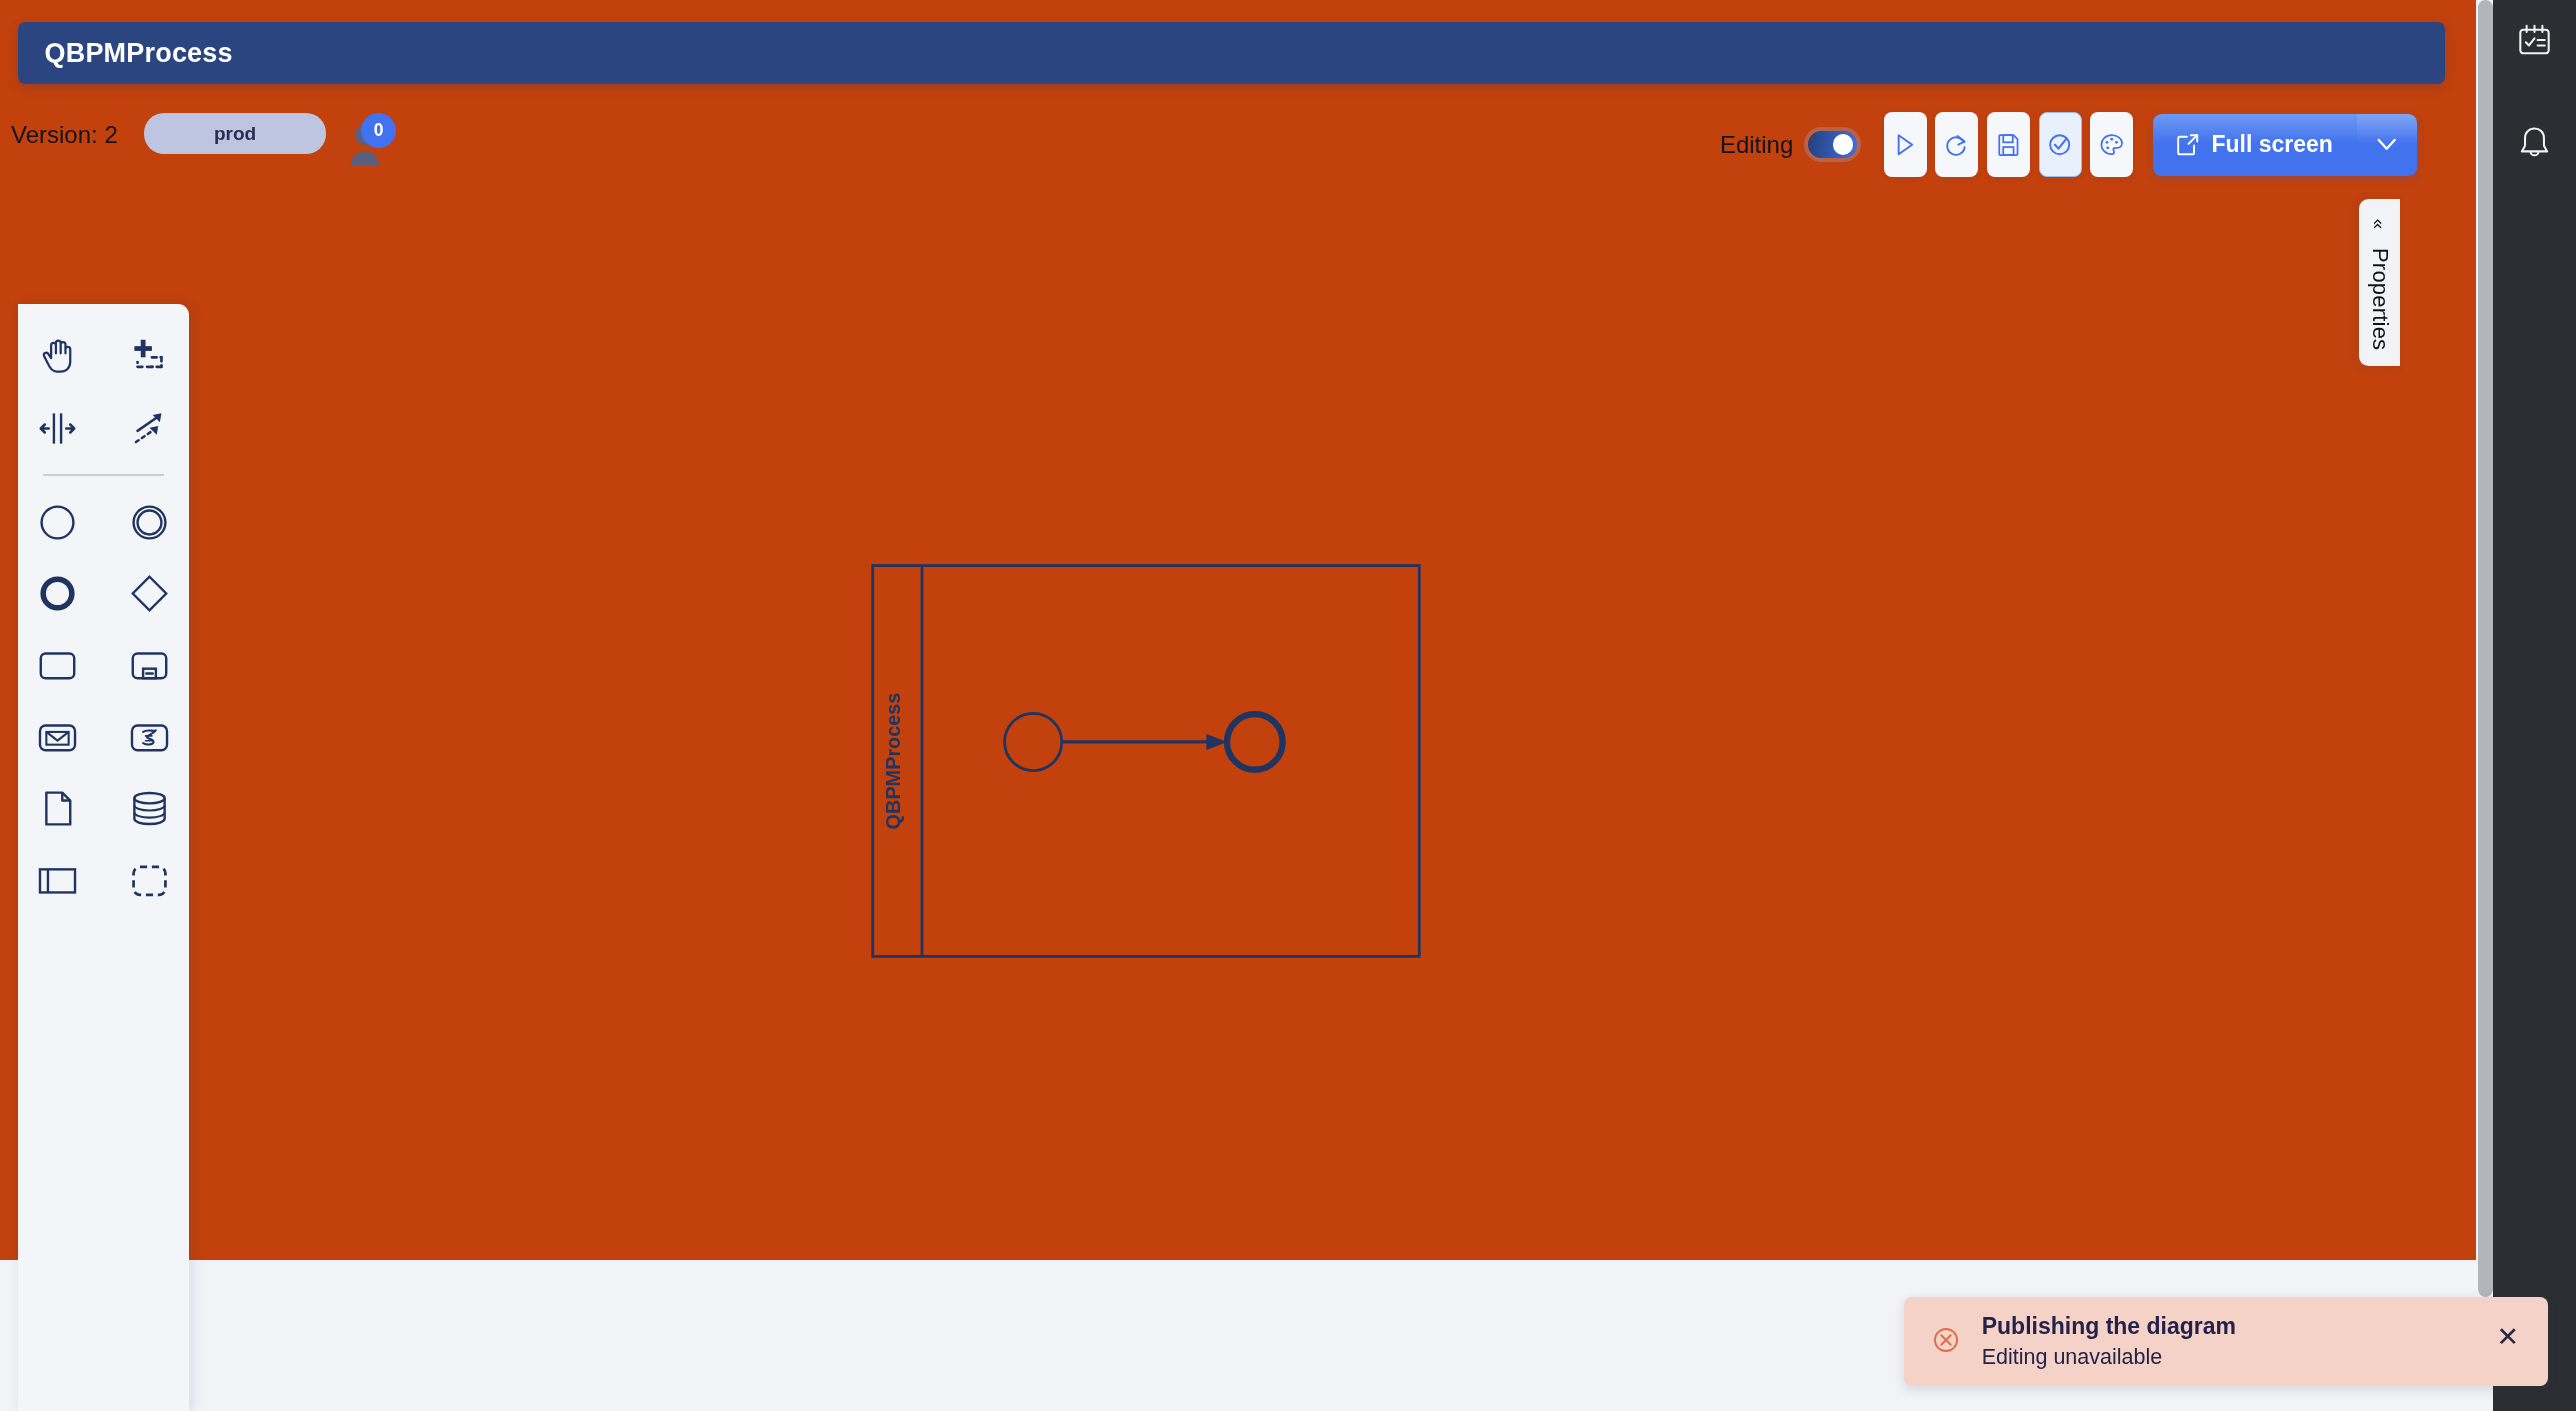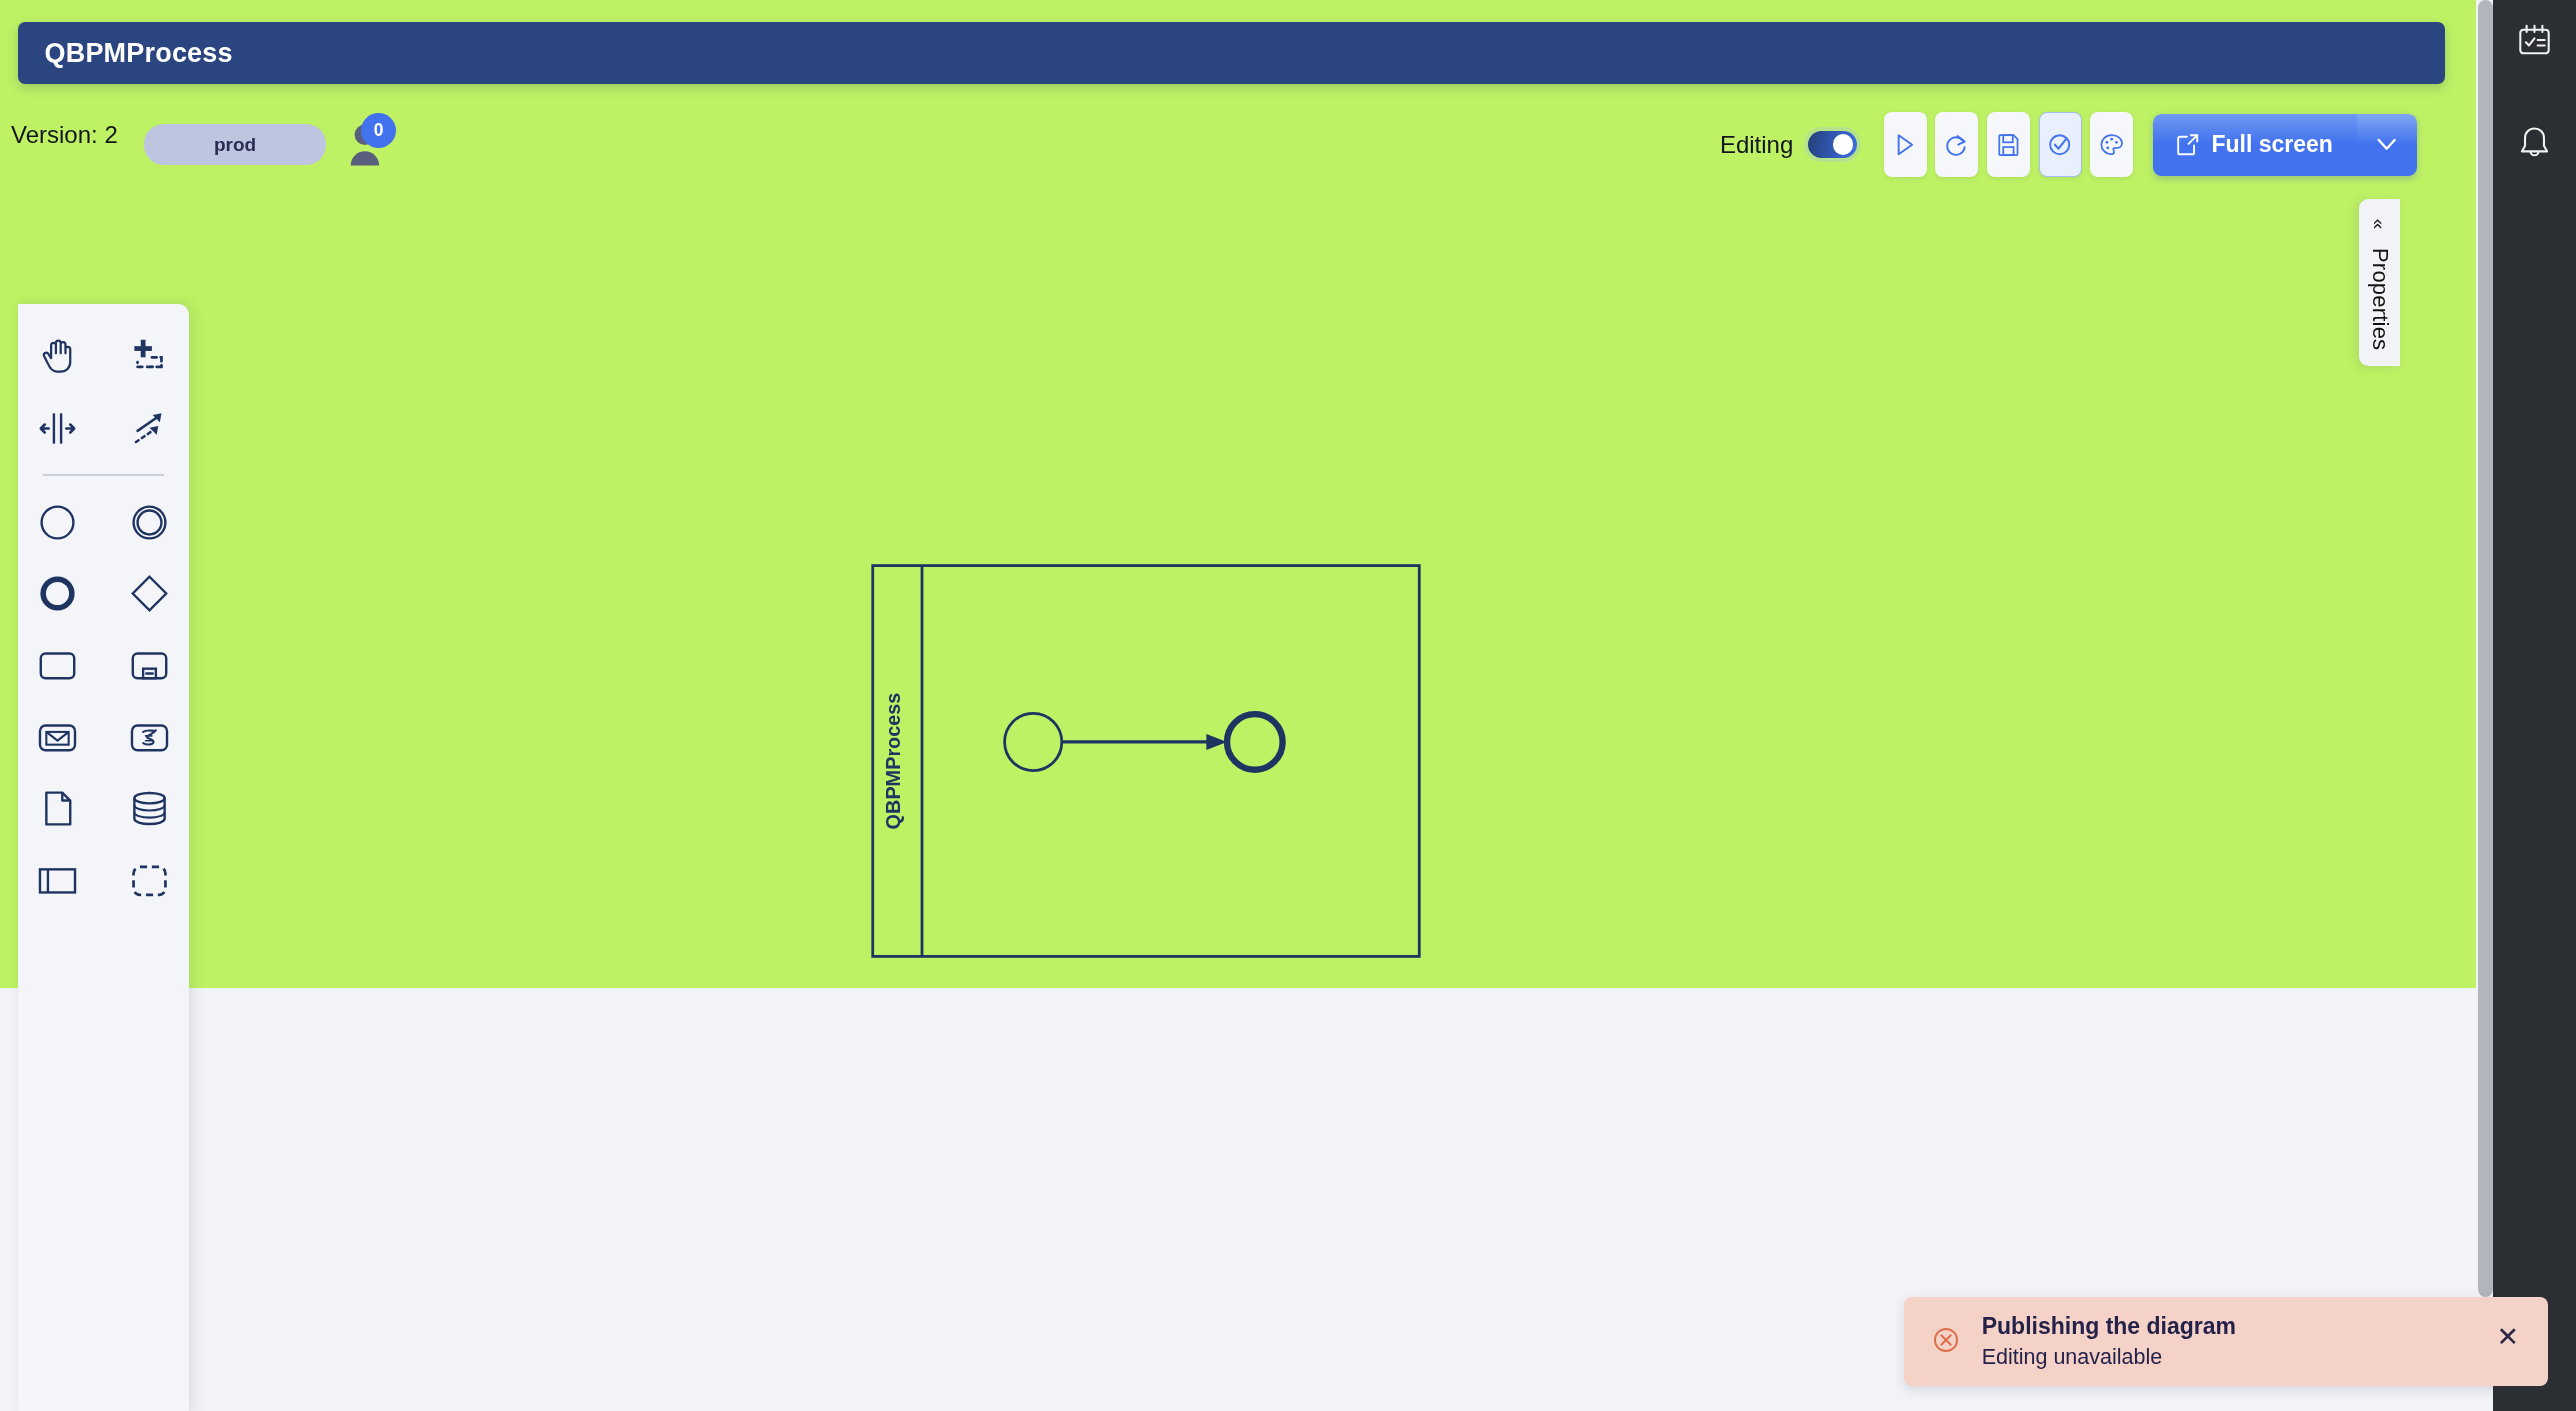--- a/index.html
+++ b/index.html
@@ -7,22 +7,22 @@
     width: 2576px; height: 1412px;
     background: #F1F3F7;
     font-family: "Liberation Sans", sans-serif;
     overflow: hidden;
   }
   .app { position: relative; width: 2576px; height: 1412px; }
 
   
   .workspace {
     position: absolute; left: 0; top: 0;
-    width: 2488px; height: 988px;
-    background: #bef264;
+    width: 2488px; height: 1260px;
+    background: #c2410c;
   }
 
   
   .titlebar {
     position: absolute; left: 17.5px; top: 22px;
     width: 2427px; height: 62px;
     background: #2A4580;
     border-radius: 7.2px;
     box-shadow: 0 4px 11px rgba(40,55,100,0.22);
     display: flex; align-items: center;
@@ -38,21 +38,21 @@
   
   .metarow {
     position: absolute; left: 0; top: 111px;
     width: 2488px; height: 72px; padding-left: 28px;
   }
   .version-label {
     position: absolute; left: 11px; top: 9.5px;
     font-size: 24px; color: #12151C;
   }
   .env-badge {
-    position: absolute; left: 144px; top: 13px;
+    position: absolute; left: 144px; top: 2px;
     width: 182px; height: 41px;
     background: #BDC5E0;
     border-radius: 20px;
     display: flex; align-items: center; justify-content: center;
   }
   .env-badge-text {
     font-size: 19px; font-weight: bold; color: #2A2C52;
   }
   .avatar-wrap {
     position: absolute; left: 342px; top: 1.6px;

